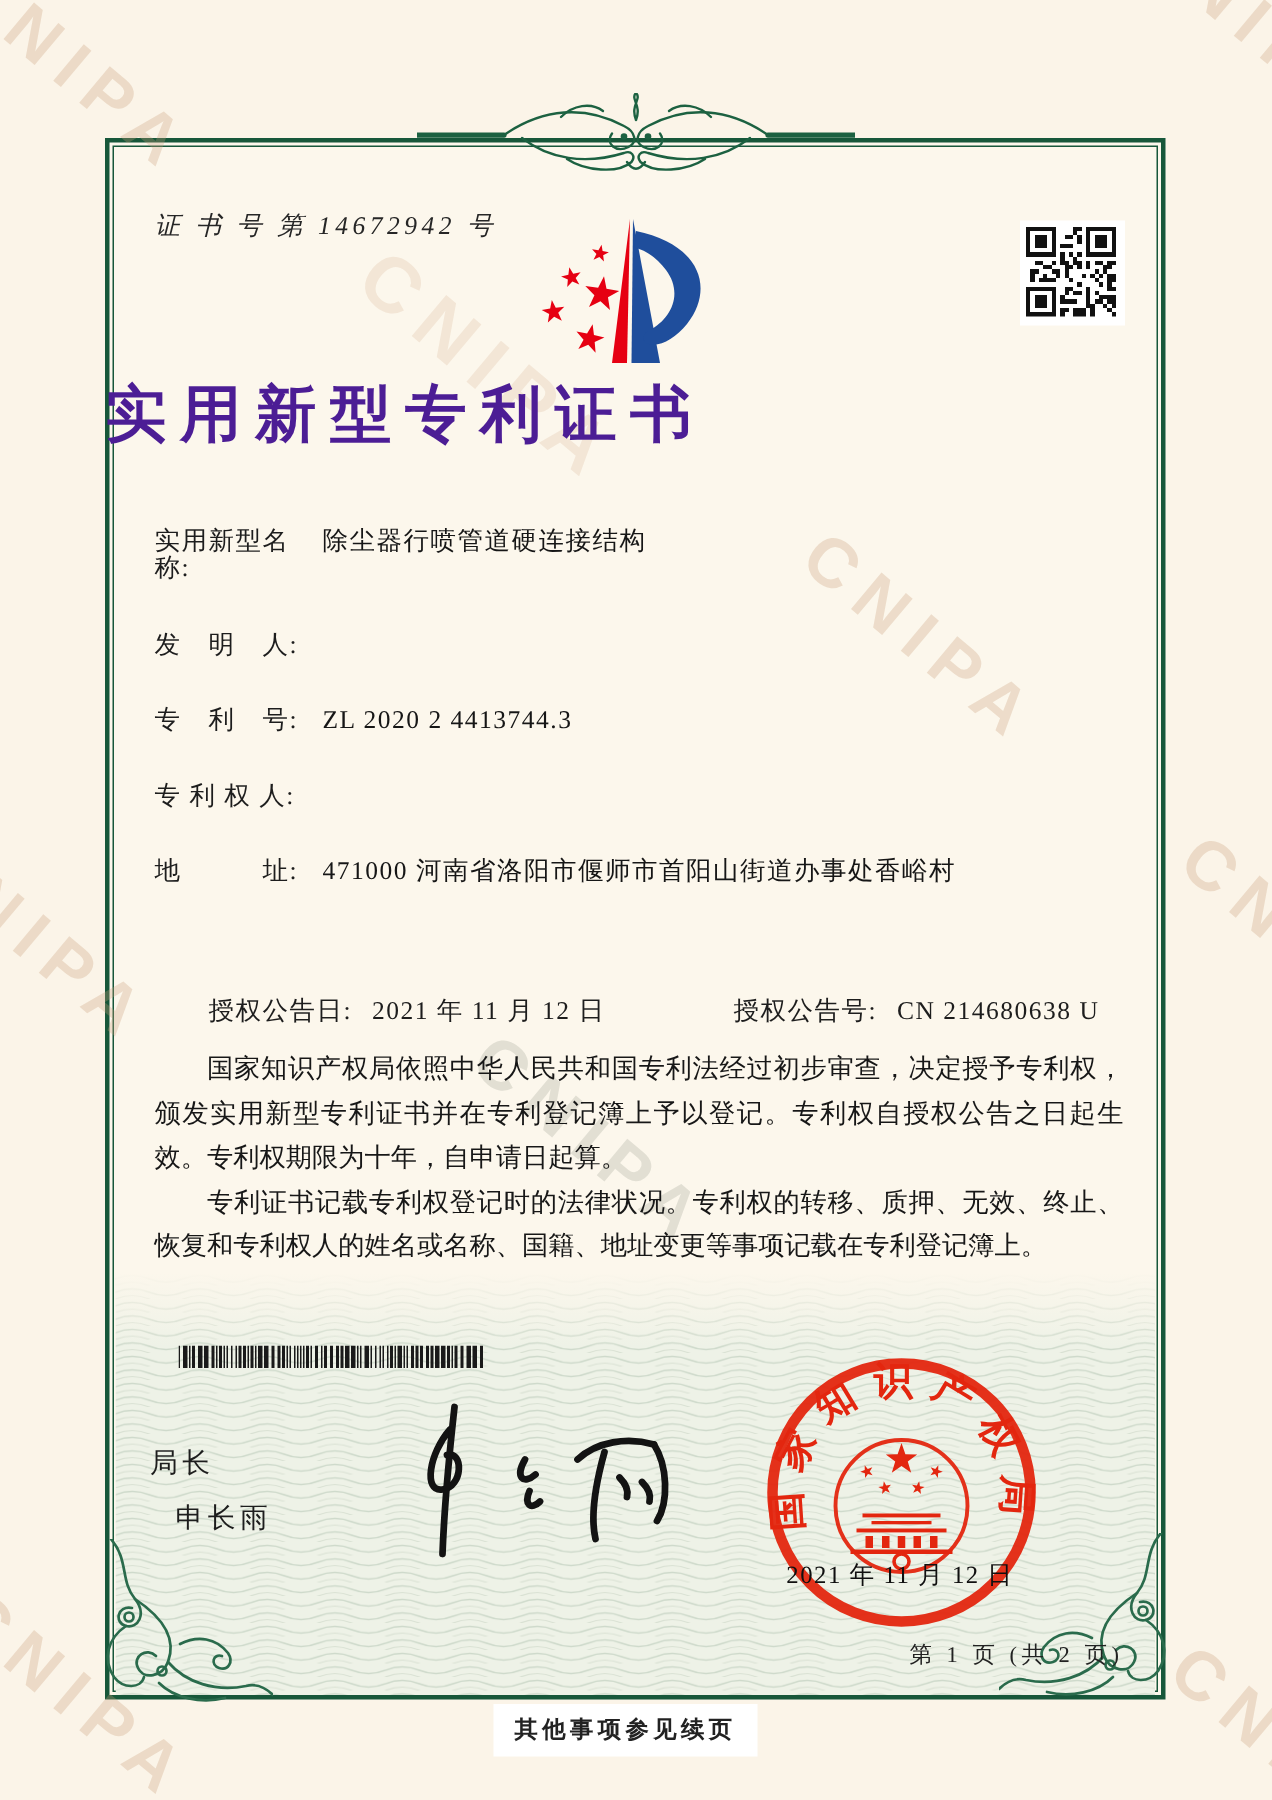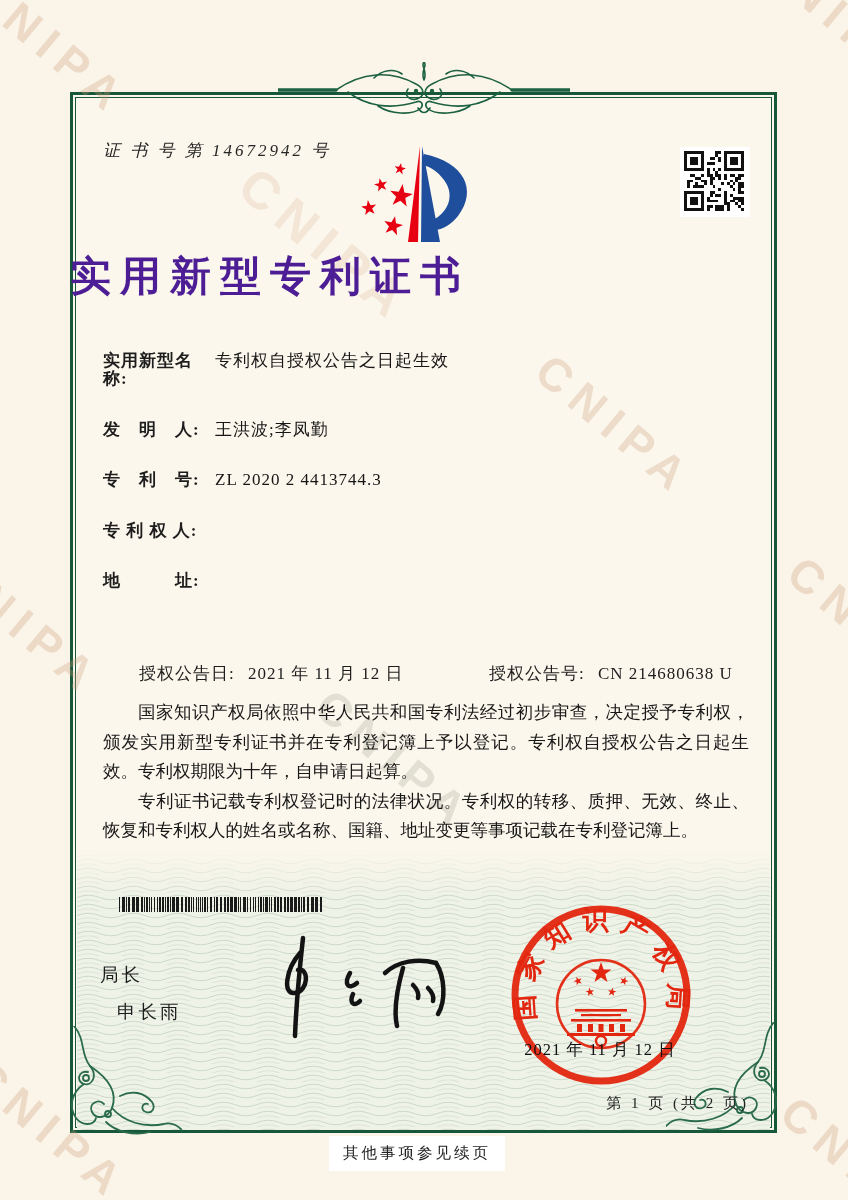--- a/index.html
+++ b/index.html
@@ -25,38 +25,38 @@
   #fl-bl{left:60px;top:1026px;}
   #fl-br{left:666px;top:1022px;transform:scaleX(-1);}
   
   .cert-no{position:absolute;z-index:5;left:103px;top:139px;font-size:17px;letter-spacing:3px;color:#262626;font-style:italic;}
   .logo{position:absolute;z-index:5;left:352px;top:134px;}
   .qr{position:absolute;z-index:5;left:680px;top:147px;width:70px;height:70px;background:#fff;padding:4px;box-sizing:border-box;}
   .title{position:absolute;z-index:5;left:70px;width:707px;top:249px;
          font-size:41px;font-weight:bold;letter-spacing:9px;color:#4c1d95;}
   .fields{position:absolute;z-index:5;left:103px;top:352px;width:650px;list-style:none;margin:0;padding:0;}
   .frow{display:flex;font-size:17px;line-height:18px;margin-bottom:32.5px;letter-spacing:1px;}
-  .flabel{flex:0 0 112px;color:#1d1d1d;font-weight:bold;}
+  .flabel{flex:0 0 112px;color:#1d1d1d;}
   .fvalue{flex:1;color:#161616;}
   .grant-row{position:absolute;z-index:5;left:103px;top:662px;width:650px;font-size:17px;letter-spacing:1px;margin-left:36px;}
   .grant-no{position:absolute;left:350px;top:0;}
   .body-text{position:absolute;z-index:5;left:103px;top:698px;width:646px;font-size:17.5px;
              line-height:29.5px;text-align:justify;color:#171717;}
   .body-text p{margin:0;text-indent:2em;}
   .barcode{position:absolute;z-index:5;left:119px;top:897px;width:206px;height:15px;}
   .sig-title{position:absolute;z-index:5;left:100px;top:962px;font-size:18.5px;letter-spacing:3px;}
   .sig-name{position:absolute;z-index:5;left:117px;top:999px;font-size:18.5px;letter-spacing:3px;}
   .signature{position:absolute;z-index:5;left:238px;top:933px;}
   .seal{position:absolute;z-index:5;left:508px;top:902px;}
   .seal-date{position:absolute;z-index:6;left:500px;top:1039px;width:200px;text-align:center;
              font-size:16.5px;letter-spacing:1px;color:#101010;}
   .footer-page{position:absolute;z-index:5;left:70px;width:679px;top:1094px;text-align:right;
                font-size:15px;letter-spacing:3px;color:#222;}
   .cont-box{position:absolute;z-index:5;left:329px;top:1136px;background:#ffffff;
-            padding:7px 14px;font-size:15.5px;letter-spacing:3px;color:#222;}
+            padding:7px 14px;font-size:15.5px;letter-spacing:3px;color:#222;font-weight:bold;}
 </style>
 </head>
 <body>
 
 <div class="page">
 
   <div class="border-box"></div>
   <div class="green-band">
     <svg width="693" height="282">
       <defs>
@@ -255,35 +255,35 @@
         <rect x="15" y="20" width="1" height="1" fill="#111"></rect>
         <rect x="20" y="20" width="1" height="1" fill="#111"></rect>
       </svg>
   </div>
 
   <div class="title">实用新型专利证书</div>
 
   <ul class="fields">
     <li class="frow">
       <span class="flabel">实用新型名称:</span>
-      <span class="fvalue">专利权自授权公告之日起生效</span>
+      <span class="fvalue">除尘器行喷管道硬连接结构</span>
     </li>
     <li class="frow">
       <span class="flabel">发　明　人:</span>
-      <span class="fvalue">王洪波;李凤勤</span>
     </li>
     <li class="frow">
       <span class="flabel">专　利　号:</span>
       <span class="fvalue">ZL 2020 2 4413744.3</span>
     </li>
     <li class="frow">
       <span class="flabel">专 利 权 人:</span>
     </li>
     <li class="frow">
       <span class="flabel">地　　　址:</span>
+      <span class="fvalue">471000 河南省洛阳市偃师市首阳山街道办事处香峪村</span>
     </li>
   </ul>
 
   <div class="grant-row">
     <span>授权公告日:</span>
     <span style="margin-left:8px;">2021 年 11 月 12 日</span>
     <span class="grant-no">
       <span>授权公告号:</span>
       <span style="margin-left:8px;">CN 214680638 U</span>
     </span>

